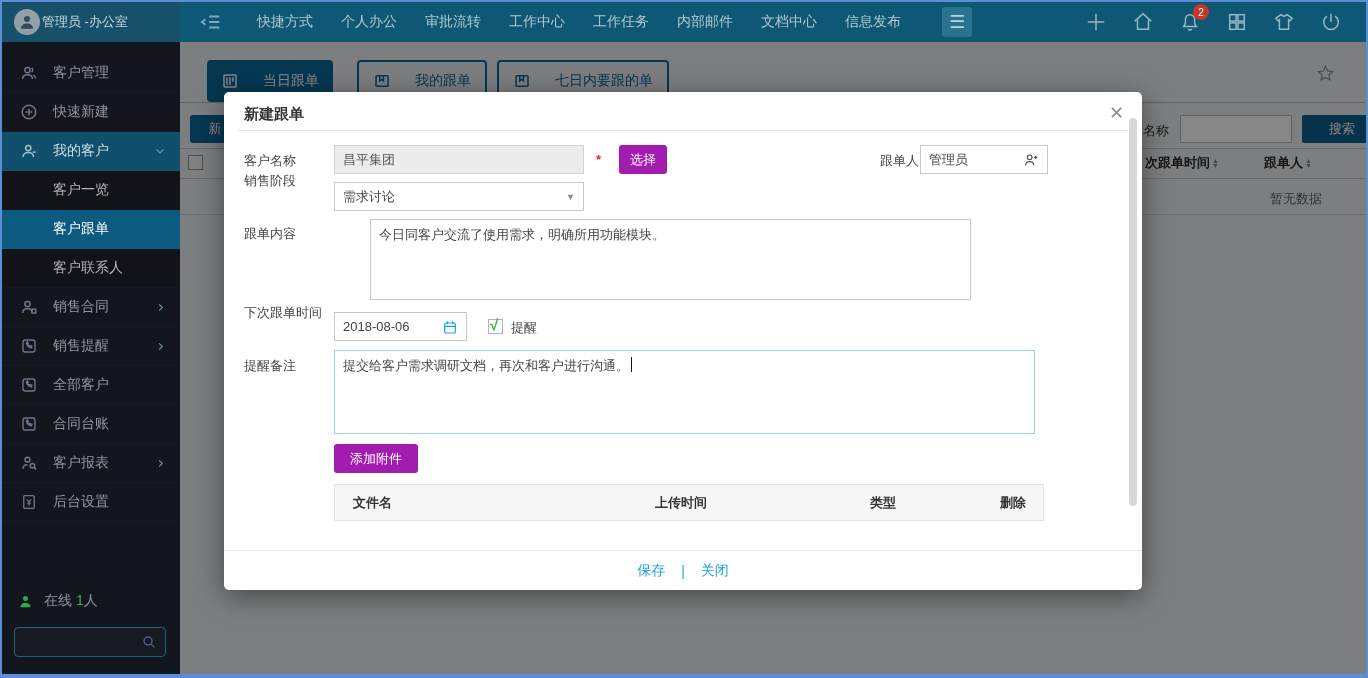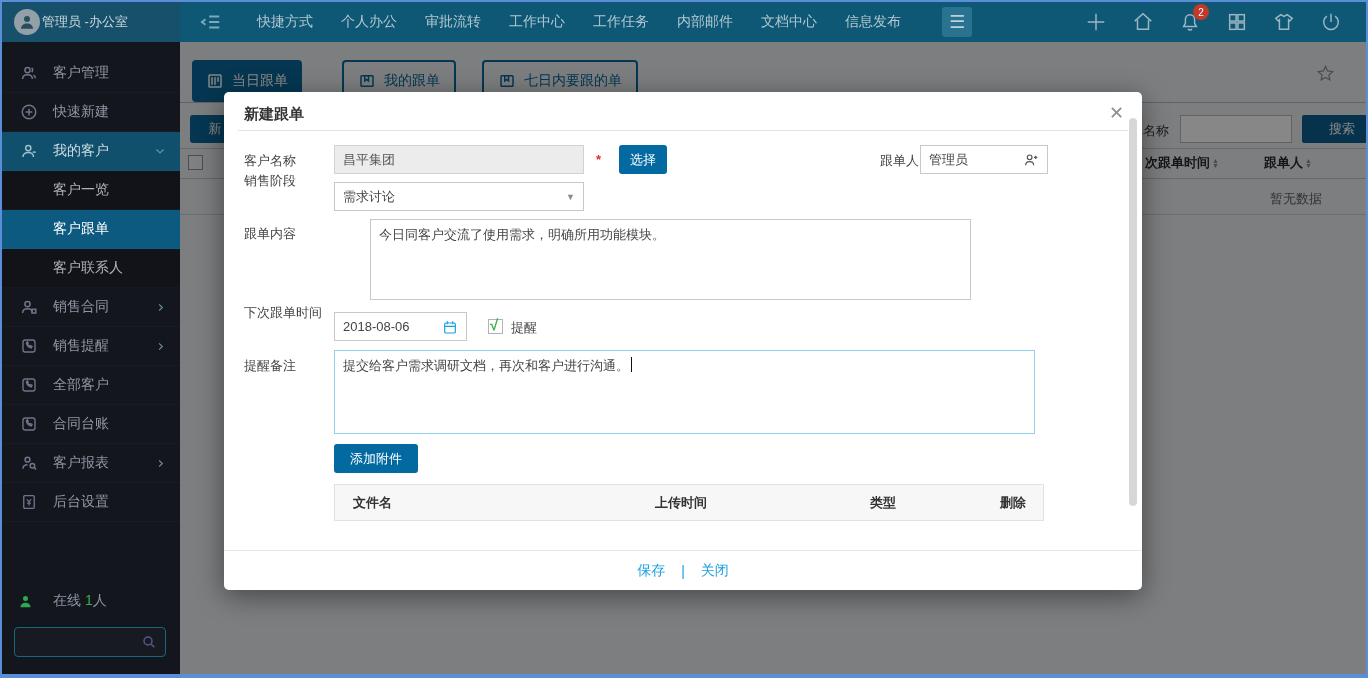--- a/index.html
+++ b/index.html
@@ -28,31 +28,31 @@
   .side-item { height:39px; display:flex; align-items:center; padding:0 14px 0 18px; color:#8f96a3; font-size:14px;
                border-bottom:1px solid rgba(255,255,255,0.025); cursor:pointer; }
   .side-item .ic { width:20px; margin-right:13px; color:#6f7488; display:flex; }
   .side-item .lbl { flex:1; }
   .side-item .chev { color:#6a94a6; display:flex; }
   .side-item.parent-active { background:#10506c; color:#cfdde4; }
   .side-item.parent-active .ic { color:#9cc0cf; }
   .side-item.sub { padding-left:51px; color:#aeb4bd; background:#111319; }
   .side-item.sub-active { background:#0c5a80; color:#ffffff; }
   .ic-teal { color:#2798b9 !important; }
-  .online { position:absolute; left:16px; top:550px; display:flex; align-items:center; gap:20px; color:#8a93a3; font-size:14px; }
+  .online { position:absolute; left:16px; top:550px; display:flex; align-items:center; gap:11px; color:#8a93a3; font-size:14px; }
   .online .dot-ic { color:#2fa84f; }
   .online b { color:#36b04e; font-weight:normal; }
   .side-search { position:absolute; left:12px; top:585px; width:152px; height:30px; border:1px solid #17657f; border-radius:4px;
                  background:#181a21; display:flex; align-items:center; justify-content:flex-end; padding-right:8px; }
   .side-search .mag { color:#53598c; }
 
   
   .main { position:absolute; left:178px; top:40px; right:0; bottom:0; background:#eceef0; }
-  .tab { position:absolute; top:18px; height:42px; border-radius:4px; display:flex; align-items:center; gap:8px;
-         padding:12px 14px; font-size:14px; cursor:pointer; }
+  .tab { position:absolute; top:18px; height:42px; border-radius:4px; display:flex; align-items:center; gap:24px;
+         padding:12px 14px; font-size:14px; cursor:pointer;margin-left:15px; }
   .tab.active { background:#0a689b; color:#fff; }
   .tab.ghost { border:2px solid #0a689b; color:#0a689b; }
   .tab-line { position:absolute; left:0; right:0; top:60px; border-top:1px solid #b8babd; }
   .btn-new { position:absolute; left:10px; top:73px; width:50px; height:28px; background:#0a689b; color:#fff;
              border-radius:3px; display:flex; align-items:center; justify-content:center; font-size:13px; cursor:pointer; }
   .flt-label { position:absolute; left:963px; top:80px; color:#333; }
   .flt-input { position:absolute; left:1000px; top:73px; width:112px; height:28px; background:#fff; border:1px solid #b9b9b9; }
   .btn-search { position:absolute; left:1122px; top:73px; width:80px; height:28px; background:#0d5f8e; color:#fff;
                 display:flex; align-items:center; justify-content:center; border-radius:2px; cursor:pointer; }
   .star { position:absolute; left:1136px; top:22px; color:#8e9296; }
@@ -71,21 +71,21 @@
            box-shadow:0 6px 28px rgba(0,0,0,0.45); z-index:30; }
   .m-title { position:absolute; left:20px; top:13px; font-size:15px; font-weight:bold; color:#333; }
   .m-close { position:absolute; right:18px; top:10px; font-size:18px; color:#8f8f8f; cursor:pointer; }
   .m-divider { position:absolute; left:14px; right:14px; top:38px; border-top:1px solid #e3e3e3; }
   .m-scroll { position:absolute; right:5px; top:26px; width:8px; height:388px; background:#d7d7d7; border-radius:4px; }
   .f-label { position:absolute; left:20px; color:#444; font-size:13px; }
   .box { background:#fff; border:1px solid #c8c8c8; position:absolute; display:flex; align-items:center; padding:0 8px;
          color:#444; font-size:13px; }
   .box.disabled { background:#ececec; border-color:#d2d2d2; color:#555; }
   .req { position:absolute; left:372px; top:60px; color:#e02a2a; font-weight:bold; }
-  .btn-blue { position:absolute; background:#0369a1; color:#fff; border-radius:3px; display:flex; align-items:center;
+  .btn-blue { position:absolute; background:#a21caf; color:#fff; border-radius:3px; display:flex; align-items:center;
               justify-content:center; font-size:13px; cursor:pointer; }
   .sel-caret { margin-left:auto; color:#8a8a8a; font-size:9px; }
   .tarea { position:absolute; border:1px solid #c8c8c8; background:#fff; padding:6px 8px; color:#444; line-height:18px; }
   .tarea.focus { border-color:#93d0ef; }
   .caret-bar { display:inline-block; width:1px; height:15px; background:#111; vertical-align:-2px; margin-left:2px; }
   .cb { position:absolute; width:15px; height:15px; border:1px solid #b3b3b3; background:#fff; }
   .cb .tick { position:absolute; left:1px; top:-4px; color:#3fae49; font-size:15px; font-weight:bold; }
   .att-table { position:absolute; left:110px; top:392px; width:710px; height:37px; background:#f7f7f7;
                border:1px solid #e2e2e2; display:flex; align-items:center; font-weight:bold; color:#333; }
   .att-c1 { width:320px; padding-left:18px; } .att-c2 { width:215px; } .att-c3 { width:130px; } .att-c4 { flex:1; }

